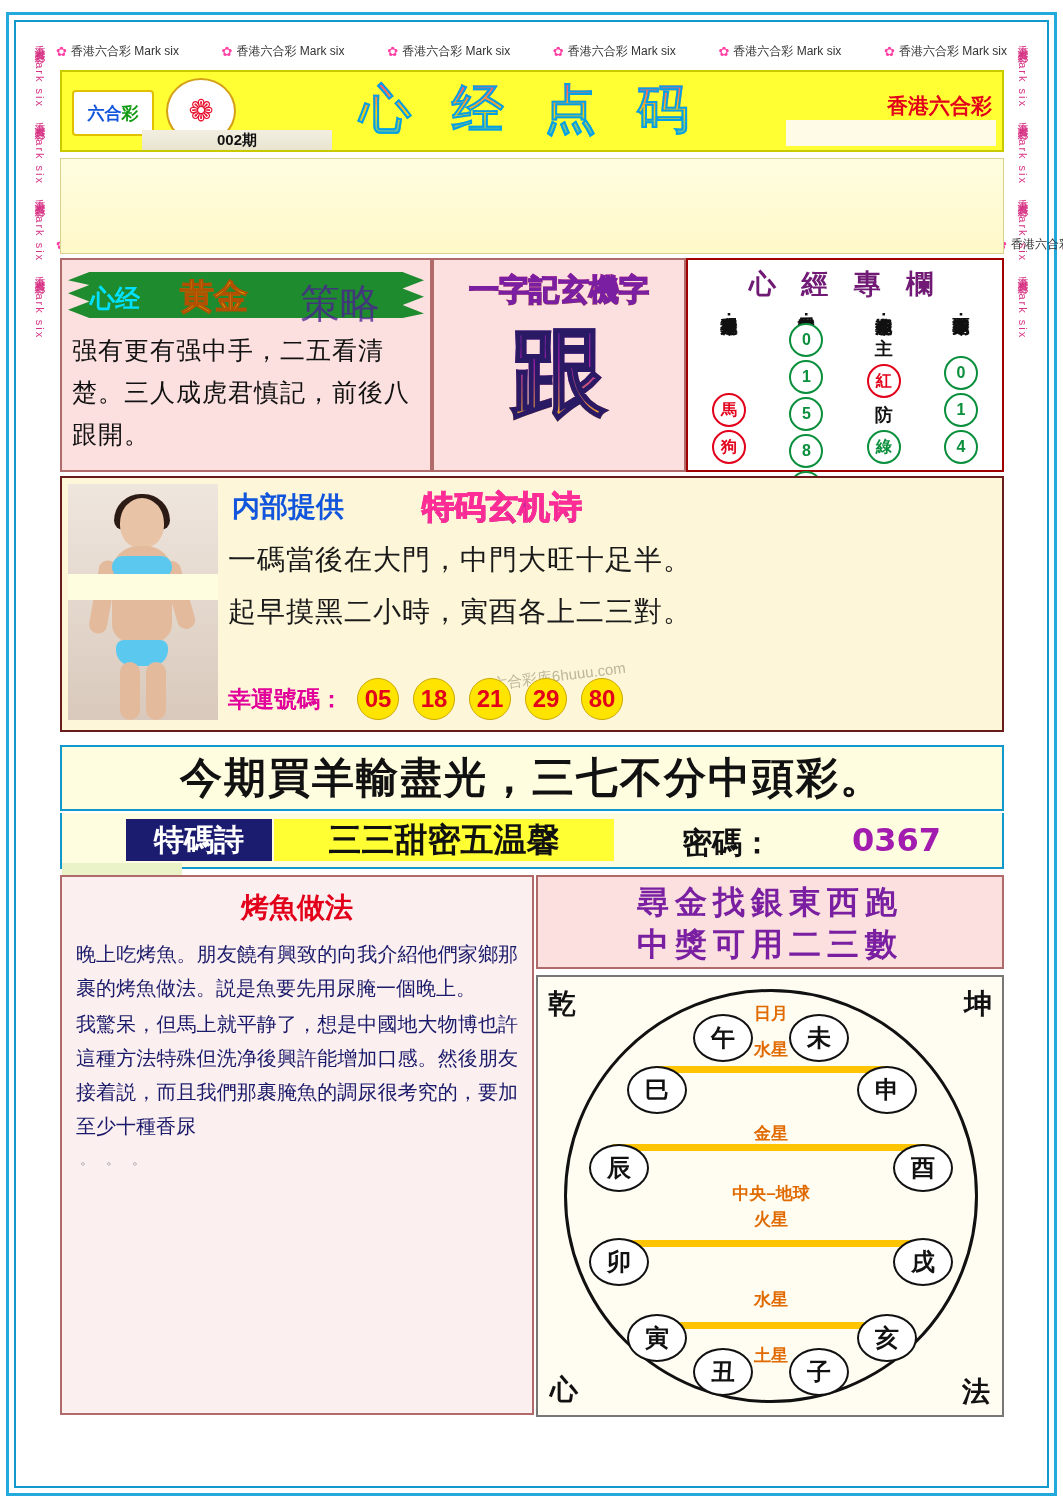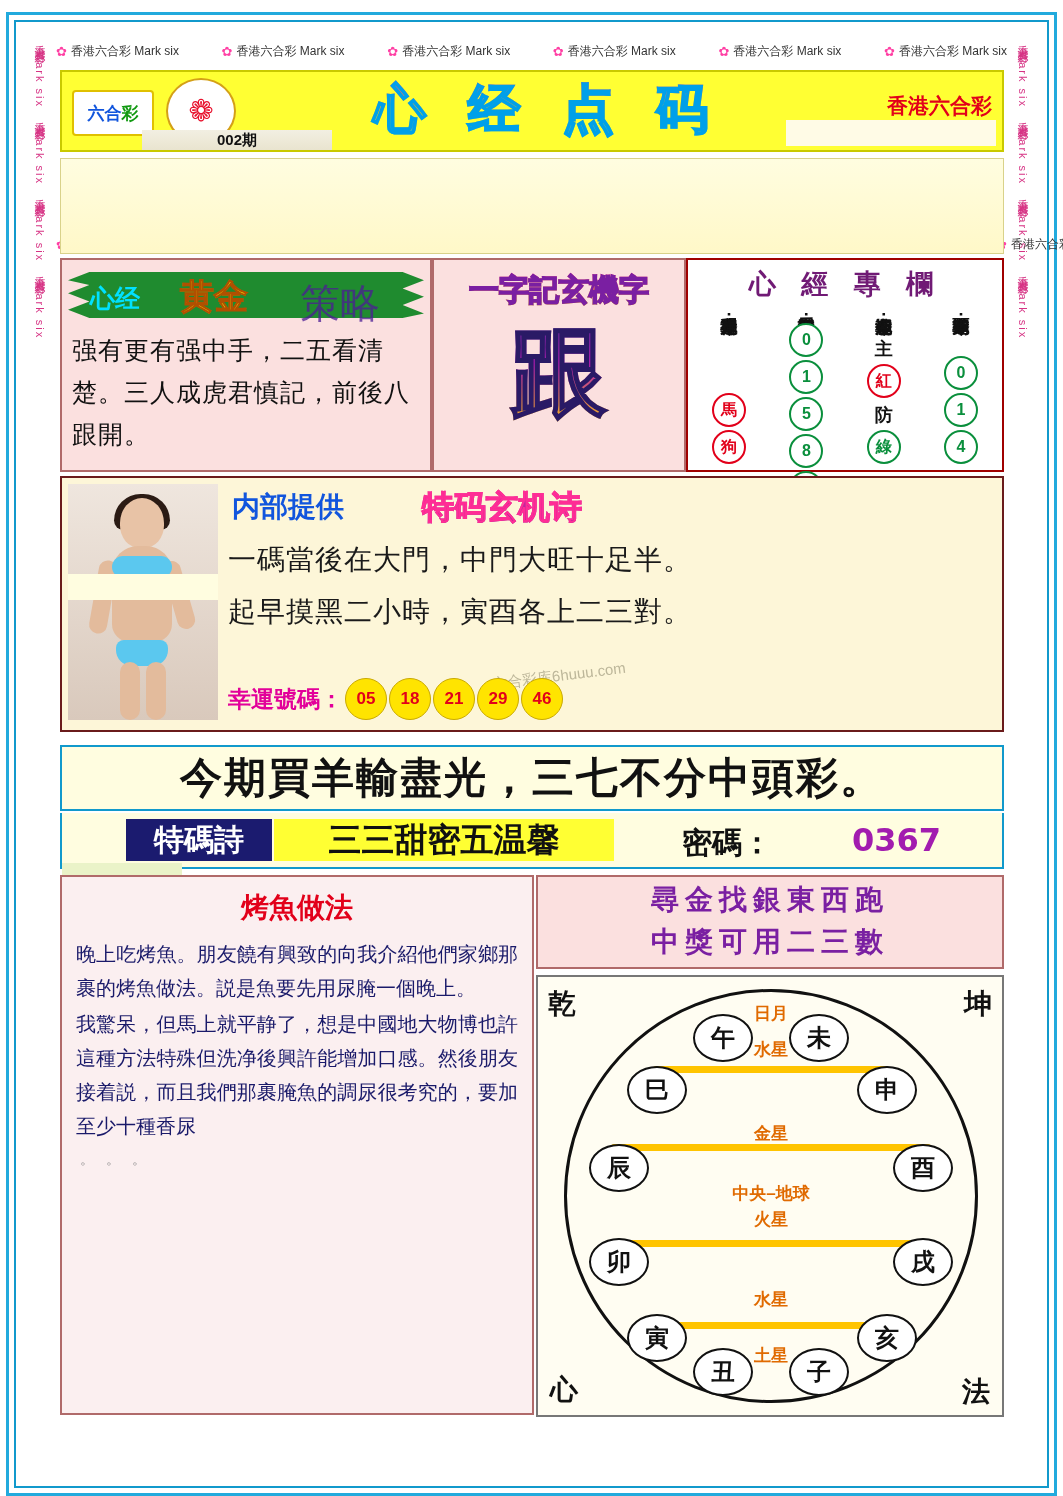--- a/index.html
+++ b/index.html
@@ -34,22 +34,22 @@
   .titlebar{position:relative;height:78px;background:#ffff33;border:2px solid #c9c900;}
   .logo6{position:absolute;left:10px;top:18px;width:78px;height:42px;background:#fff;border:2px solid #e0c000;border-radius:4px;
     display:flex;align-items:center;justify-content:center;font-weight:bold;font-size:17px;color:#d60000;}
   .logo6 .g{color:#119911;}
   .logo6 .b{color:#1155dd;}
   .badge{position:absolute;left:104px;top:6px;width:66px;height:62px;border-radius:50%;border:2px solid #d4a017;background:#fff;
      display:flex;align-items:center;justify-content:center;}
   .badge .bauhinia{color:#e8112d;font-size:30px;line-height:1;}
   .period{position:absolute;left:80px;top:58px;width:190px;height:20px;background:linear-gradient(#f2efe2,#e9e4cf);
      font-size:15px;font-weight:bold;color:#111;display:flex;align-items:center;justify-content:center;}
-  .maintitle{position:absolute;left:250px;top:6px;width:470px;height:64px;display:flex;align-items:center;justify-content:center;
-     font-size:52px;font-weight:bold;letter-spacing:12px;
+  .maintitle{position:absolute;left:233px;top:6px;width:470px;height:64px;display:flex;align-items:center;justify-content:center;
+     font-size:52px;font-weight:normal;letter-spacing:12px;
      background:linear-gradient(#ff2d95,#ffd400 55%,#00b3ff);
      -webkit-background-clip:text;background-clip:text;color:transparent;
      -webkit-text-stroke:2px #00a0e9;
      font-family:"DejaVu Sans", sans-serif;text-align:right;}
   .hk-right{position:absolute;right:10px;top:20px;font-size:21px;font-weight:bold;color:#e2001a;}
   .hk-right-bg{position:absolute;right:6px;top:48px;width:210px;height:26px;background:#fffbe6;}
 
   
   .cream{position:relative;margin-top:6px;height:94px;background:linear-gradient(#fffde0,#fff8c8);border:1px solid #d9d28a;}
 
@@ -101,24 +101,24 @@
   .photo .legR{position:absolute;left:56px;top:164px;width:20px;height:58px;background:#e3bb9c;border-radius:10px;}
   .photo .armL{position:absolute;left:4px;top:62px;width:18px;height:74px;background:#e3bb9c;border-radius:9px;transform:rotate(10deg);}
   .photo .armR{position:absolute;left:80px;top:62px;width:18px;height:70px;background:#e3bb9c;border-radius:9px;transform:rotate(-16deg);}
   .censor{position:absolute;left:6px;top:96px;width:150px;height:26px;background:#fffde0;}
 
   .pb-head{position:absolute;left:170px;top:8px;right:24px;height:38px;}
   .pb-head .t1{position:absolute;left:0;top:2px;font-size:28px;font-weight:bold;color:#1155dd;font-family:"DejaVu Sans",sans-serif;}
   .pb-head .t2{position:absolute;left:190px;top:0;font-size:32px;font-weight:bold;font-family:"DejaVu Sans",sans-serif;
      background:linear-gradient(#ff2d95,#7a1fa2);-webkit-background-clip:text;background-clip:text;color:transparent;-webkit-text-stroke:1px #ff2d95;}
   .pb-poem{position:absolute;left:166px;right:8px;top:56px;font-size:28px;line-height:52px;color:#1a1a1a;font-family:"DejaVu Serif",serif;letter-spacing:1px;}
-  .lucky{position:absolute;left:166px;right:8px;bottom:10px;height:42px;display:flex;align-items:center;gap:2px;}
+  .lucky{position:absolute;left:166px;right:8px;bottom:10px;height:42px;display:flex;align-items:center;gap:14px;}
   .lucky .lbl{font-size:23px;font-weight:bold;color:#e2009a;font-family:"DejaVu Sans",sans-serif;white-space:nowrap;}
   .lucky .n{width:40px;height:40px;border-radius:50%;background:#ffe400;border:1px solid #caa900;display:flex;align-items:center;justify-content:center;
-     font-size:17px;font-weight:bold;color:#e2001a;}
+     font-size:24px;font-weight:bold;color:#e2001a;}
   .wm{position:absolute;left:430px;bottom:44px;font-size:15px;color:#bdb79a;transform:rotate(-7deg);}
 
   
   .slogan{position:relative;margin-top:13px;height:62px;background:#fffde0;border:2px solid #1199cc;display:flex;align-items:center;justify-content:center;}
   .slogan span{font-size:42px;font-weight:bold;color:#111;letter-spacing:2px;font-family:"DejaVu Serif",serif;}
 
   
   .coderow{position:relative;margin-top:2px;height:54px;background:#fffde0;border:2px solid #1199cc;border-top:0;}
   .coderow .tag{position:absolute;left:64px;top:6px;width:146px;height:42px;background:#1b1b6f;color:#ffffff;
      display:flex;align-items:center;justify-content:center;font-size:30px;font-weight:bold;font-family:"DejaVu Sans",sans-serif;}
@@ -138,21 +138,21 @@
     display:flex;align-items:center;justify-content:center;}
   .humor .box span{font-size:34px;font-weight:bold;color:#7a1fa2;-webkit-text-stroke:1px #4b1060;font-family:"DejaVu Sans",sans-serif;}
   .humor .quote{position:absolute;left:208px;top:12px;font-size:26px;font-weight:bold;color:#1155dd;font-family:"DejaVu Sans",sans-serif;}
 
   .story-title{text-align:center;font-size:28px;font-weight:bold;color:#e2001a;margin-top:12px;font-family:"DejaVu Serif",serif;}
   .story{margin:10px 14px 0 14px;font-size:20px;line-height:34px;color:#1a1a6a;font-family:"DejaVu Serif",serif;text-align:justify;}
   .story p{margin:0 0 2px 0;}
   .dots{margin:8px 0 0 18px;color:#888;letter-spacing:12px;font-size:14px;}
 
   .brtop{position:relative;height:90px;background:#fbe0df;border:2px solid #b06a6a;}
-  .brtop .l{position:absolute;left:0;right:0;text-align:center;font-size:28px;font-weight:bold;color:#7a1fa2;font-family:"DejaVu Serif",serif;letter-spacing:6px;}
+  .brtop .l{position:absolute;left:0;right:0;text-align:center;font-size:32px;font-weight:bold;color:#7a1fa2;font-family:"DejaVu Serif",serif;letter-spacing:6px;}
   .brtop .l1{top:4px;}
   .brtop .l2{top:46px;}
 
   .wheelwrap{position:relative;margin-top:6px;height:438px;background:#fffdf2;border:2px solid #777;}
   .wheel{position:absolute;left:26px;top:12px;width:408px;height:408px;border:3px solid #111;border-radius:50%;}
   .corner{position:absolute;font-size:28px;font-weight:bold;color:#111;font-family:"DejaVu Serif",serif;}
   .corner.tl{left:10px;top:8px;}
   .corner.tr{right:10px;top:8px;}
   .corner.bl{left:12px;bottom:6px;}
   .corner.br{right:12px;bottom:4px;}
@@ -333,21 +333,21 @@
         <div>一碼當後在大門，中門大旺十足半。</div>
         <div>起早摸黑二小時，寅酉各上二三對。</div>
       </div>
       <div class="wm">六合彩库6huuu.com</div>
       <div class="lucky">
         <span class="lbl">幸運號碼：</span>
         <span class="n">05</span>
         <span class="n">18</span>
         <span class="n">21</span>
         <span class="n">29</span>
-        <span class="n">46</span>
+        <span class="n">80</span>
       </div>
     </div>
 
     <div class="slogan">
       <span>今期買羊輸盡光，三七不分中頭彩。</span>
     </div>
 
     <div class="coderow">
       <div class="tag">特碼詩</div>
       <div class="yellow">三三甜密五温馨</div>

